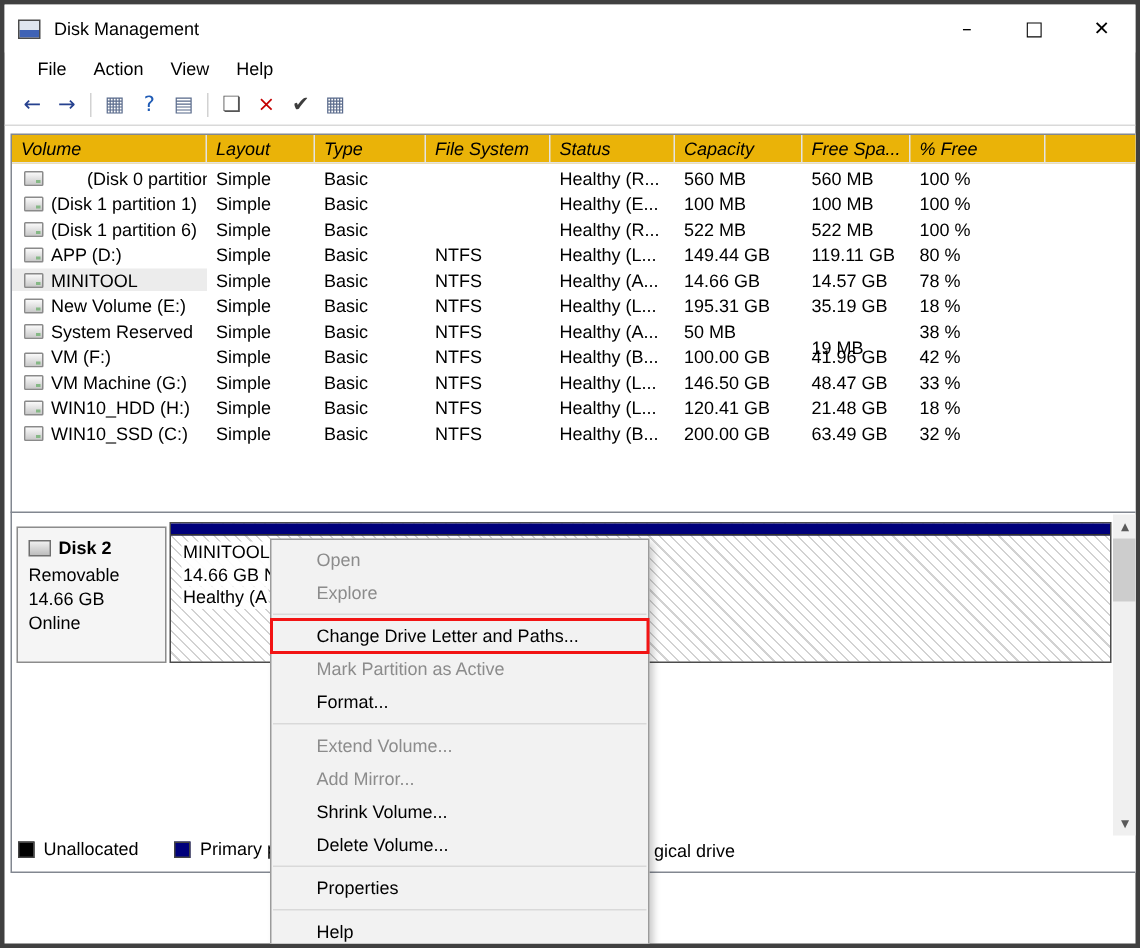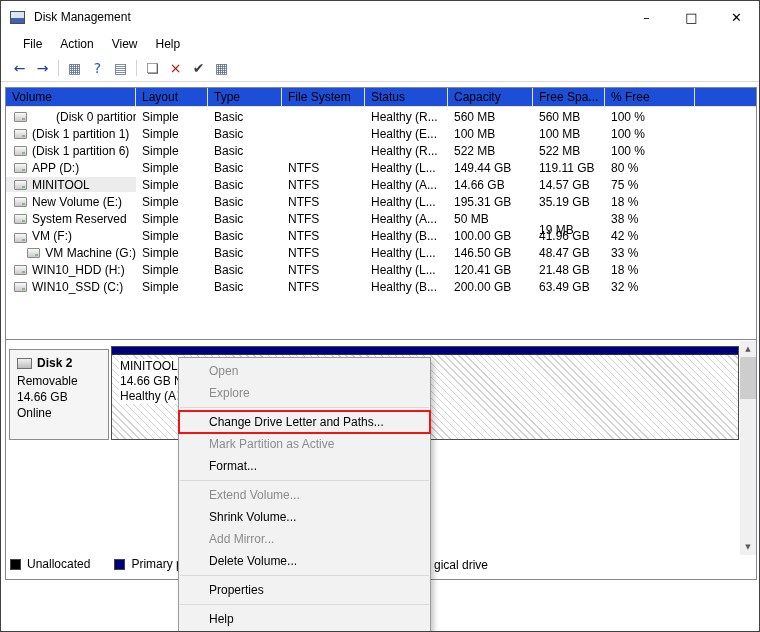--- a/index.html
+++ b/index.html
@@ -1,18 +1,18 @@
 <!DOCTYPE html>
 <html><head>
 <meta charset="utf-8">
 <style>
   * { margin:0; padding:0; box-sizing:border-box; }
   html,body { width:760px; height:632px; background:#cfcfcf; }
   .window { position:relative; width:760px; height:632px; background:#fff;
-    border:1px solid #404040; font-family:"Liberation Sans","DejaVu Sans",sans-serif;
+    border:3px solid #404040; font-family:"Liberation Sans","DejaVu Sans",sans-serif;
     font-size:12px; color:#000; overflow:hidden; }
 
   
   .titlebar { position:absolute; left:0; top:0; right:0; height:32px; display:flex; align-items:center; background:#fff; }
   .app-icon { width:15px; height:13px; margin-left:9px; border:1px solid #4a4a4a;
     background:linear-gradient(180deg,#dfe5ee 0 55%,#3f62b5 55% 100%); flex:none; }
   .title { margin-left:9px; }
   .win-controls { margin-left:auto; display:flex; height:100%; }
   .win-btn { width:45px; height:100%; display:flex; align-items:center; justify-content:center;
     font-size:13px; font-family:"DejaVu Sans",sans-serif; }
@@ -25,21 +25,21 @@
   .tb-icon { width:23px; text-align:center; font-size:14px; line-height:22px; font-family:"DejaVu Sans",sans-serif; }
   .tb-sep { width:1px; height:16px; background:#d2d2d2; margin:0 4px; }
 
   
   .content-frame { position:absolute; left:4px; top:86px; width:752px; height:493px;
     border:1px solid #828790; background:#fff; }
   .split-line { position:absolute; left:4px; top:338px; width:752px; height:1px; background:#828790; }
 
   
   .lv-header { position:absolute; left:5px; top:87px; width:750px; height:19px; display:flex;
-    border-bottom:1px solid #e3e3e3; background:#1d4ed8; }
+    border-bottom:1px solid #e3e3e3; background:#eab308;font-style:italic; }
   .hcell { border-right:1px solid #e3e3e3; padding:2px 0 0 6px; white-space:nowrap; overflow:hidden; flex:none; }
   .hfill { flex:1; border-right:none; }
   .lv-body { position:absolute; left:5px; top:107px; width:750px; }
   .lv-row { display:flex; height:17px; align-items:center; }
   .cell { padding:0 0 0 6px; white-space:nowrap; overflow:hidden; flex:none; }
   .vcell { display:flex; align-items:center; padding-left:8px; height:15px; }
   .vcell.selected { background:#ececec; }
   .drive-icon { width:13px; height:10px; flex:none; margin-right:5px; border:1px solid #8a8a8a;
     border-radius:1px; background:linear-gradient(180deg,#fafafa,#c9c9c9); position:relative; }
   .drive-icon::after { content:""; position:absolute; right:1px; bottom:1px; width:3px; height:2px; background:#86b886; }
@@ -184,21 +184,21 @@
         <div class="cell vcell selected" style="width: 130px;">
           <div class="drive-icon"></div>
           <div class="">MINITOOL</div>
         </div>
         <div class="cell" style="width: 72px;">Simple</div>
         <div class="cell" style="width: 74px;">Basic</div>
         <div class="cell" style="width: 83px;">NTFS</div>
         <div class="cell" style="width: 83px;">Healthy (A...</div>
         <div class="cell" style="width: 85px;">14.66 GB</div>
         <div class="cell" style="width: 72px;">14.57 GB</div>
-        <div class="cell" style="width: 90px;">75 %</div>
+        <div class="cell" style="width: 90px;">78 %</div>
       </div>
       <div class="lv-row">
         <div class="cell vcell" style="width: 130px;">
           <div class="drive-icon"></div>
           <div class="">New Volume (E:)</div>
         </div>
         <div class="cell" style="width: 72px;">Simple</div>
         <div class="cell" style="width: 74px;">Basic</div>
         <div class="cell" style="width: 83px;">NTFS</div>
         <div class="cell" style="width: 83px;">Healthy (L...</div>
@@ -226,21 +226,21 @@
         </div>
         <div class="cell" style="width: 72px;">Simple</div>
         <div class="cell" style="width: 74px;">Basic</div>
         <div class="cell" style="width: 83px;">NTFS</div>
         <div class="cell" style="width: 83px;">Healthy (B...</div>
         <div class="cell" style="width: 85px;">100.00 GB</div>
         <div class="cell" style="width: 72px;">41.96 GB</div>
         <div class="cell" style="width: 90px;">42 %</div>
       </div>
       <div class="lv-row">
-        <div class="cell vcell" style="width: 130px; justify-content: flex-end;">
+        <div class="cell vcell" style="width: 130px;">
           <div class="drive-icon"></div>
           <div class="">VM Machine (G:)</div>
         </div>
         <div class="cell" style="width: 72px;">Simple</div>
         <div class="cell" style="width: 74px;">Basic</div>
         <div class="cell" style="width: 83px;">NTFS</div>
         <div class="cell" style="width: 83px;">Healthy (L...</div>
         <div class="cell" style="width: 85px;">146.50 GB</div>
         <div class="cell" style="width: 72px;">48.47 GB</div>
         <div class="cell" style="width: 90px;">33 %</div>
@@ -312,22 +312,22 @@
 
   <div class="context-menu">
       <div class="cm-item disabled">Open</div>
       <div class="cm-item disabled">Explore</div>
       <div class="cm-sep"></div>
       <div class="cm-item highlighted" style="outline-color: rgb(242, 20, 20);">Change Drive Letter and Paths...</div>
       <div class="cm-item disabled">Mark Partition as Active</div>
       <div class="cm-item">Format...</div>
       <div class="cm-sep"></div>
       <div class="cm-item disabled">Extend Volume...</div>
+      <div class="cm-item disabled">Add Mirror...</div>
       <div class="cm-item">Shrink Volume...</div>
-      <div class="cm-item disabled">Add Mirror...</div>
       <div class="cm-item">Delete Volume...</div>
       <div class="cm-sep"></div>
       <div class="cm-item">Properties</div>
       <div class="cm-sep"></div>
       <div class="cm-item">Help</div>
     </div>
 
 </div>
 
 </body></html>

